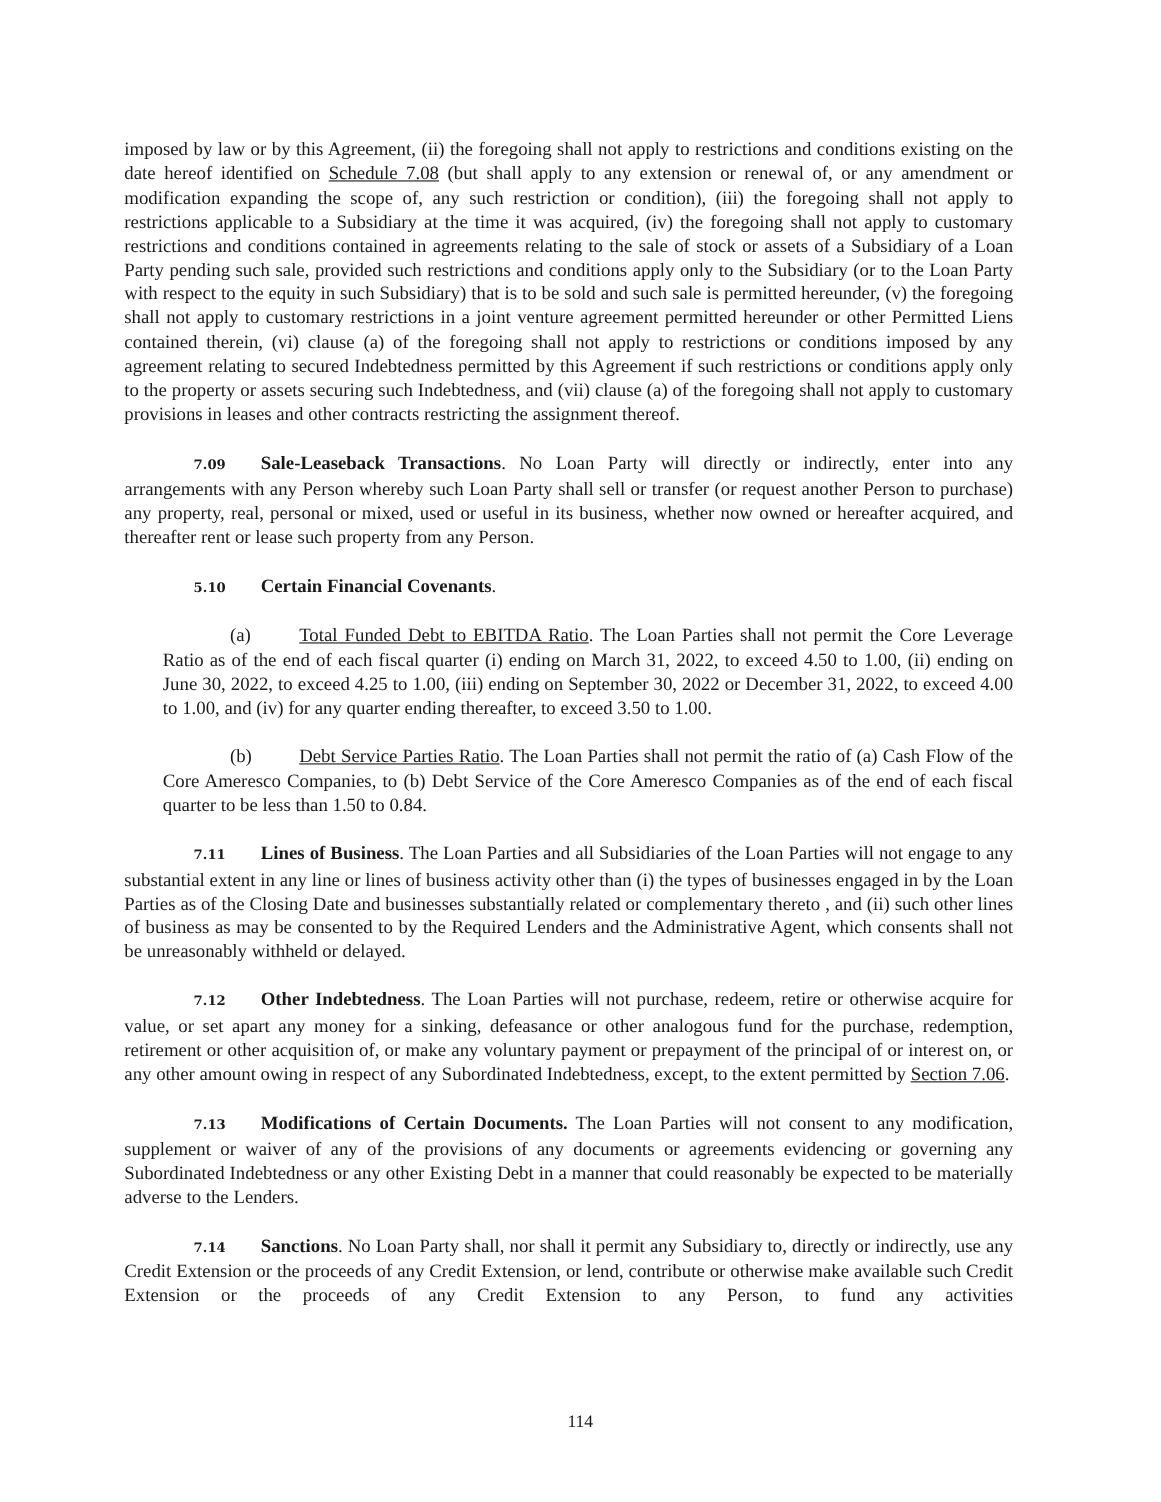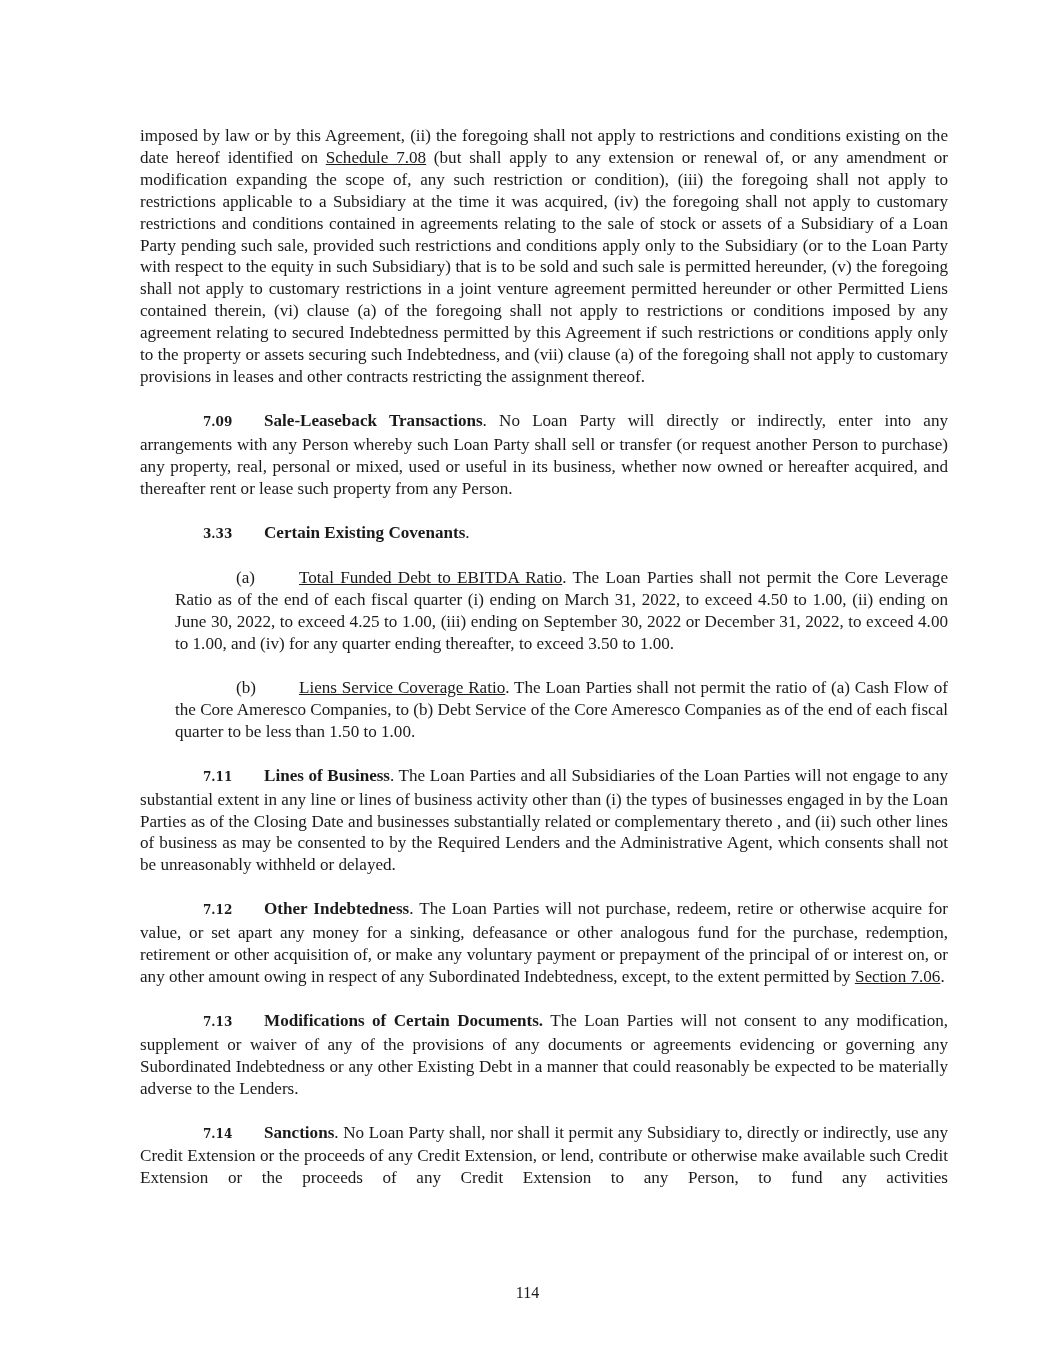--- a/index.html
+++ b/index.html
@@ -2,21 +2,21 @@
 <html><head>
   <meta charset="utf-8">
   <style>
     html, body { margin: 0; padding: 0; background: #ffffff; }
     body {
       width: 1055px; height: 1365px; position: relative; overflow: hidden;
       font-family: "Liberation Serif", "DejaVu Serif", serif;
       color: #1a1a1a;
     }
     .page {
-      position: absolute; left: 140px; top: 125px; width: 808px;
+      position: absolute; left: 113px; top: 125px; width: 808px;
       font-size: 17.1px; line-height: 21.9px;
     }
     p { margin: 0; text-align: justify; text-align-last: left; }
     .para { margin-bottom: 22px; }
     .first-indent { text-indent: 63px; }
     .secnum {
       font-family: "DejaVu Serif", "Liberation Serif", serif;
       font-weight: bold; font-size: 12px;
       display: inline-block; width: 61px; text-indent: 0;
     }
@@ -34,25 +34,25 @@
   </style>
 </head>
 <body>
 
 <div class="page">
 
   <p class="para"><span>imposed by law or by this Agreement, (ii) the foregoing shall not apply to restrictions and conditions existing on the date hereof identified on </span><span class="ul">Schedule 7.08</span><span> (but shall apply to any extension or renewal of, or any amendment or modification expanding the scope of, any such restriction or condition), (iii) the foregoing shall not apply to restrictions applicable to a Subsidiary at the time it was acquired, (iv) the foregoing shall not apply to customary restrictions and conditions contained in agreements relating to the sale of stock or assets of a Subsidiary of a Loan Party pending such sale, provided such restrictions and conditions apply only to the Subsidiary (or to the Loan Party with respect to the equity in such Subsidiary) that is to be sold and such sale is permitted hereunder, (v) the foregoing shall not apply to customary restrictions in a joint venture agreement permitted hereunder or other Permitted Liens contained therein, (vi) clause (a) of the foregoing shall not apply to restrictions or conditions imposed by any agreement relating to secured Indebtedness permitted by this Agreement if such restrictions or conditions apply only to the property or assets securing such Indebtedness, and (vii) clause (a) of the foregoing shall not apply to customary provisions in leases and other contracts restricting the assignment thereof.</span></p>
 
   <p class="para first-indent"><span class="secnum">7.09</span><span class="sectitle">Sale-Leaseback Transactions</span><span>.  No Loan Party will directly or indirectly, enter into any arrangements with any Person whereby such Loan Party shall sell or transfer (or request another Person to purchase) any property, real, personal or mixed, used or useful in its business, whether now owned or hereafter acquired, and thereafter rent or lease such property from any Person.</span></p>
 
-  <p class="heading-only"><span class="secnum">3.33</span><span class="sectitle">Certain Existing Covenants</span><span>.</span></p>
+  <p class="heading-only"><span class="secnum">5.10</span><span class="sectitle">Certain Financial Covenants</span><span>.</span></p>
 
   <p class="para sub"><span class="sublabel">(a)</span><span class="ul">Total Funded Debt to EBITDA Ratio</span><span>.  The Loan Parties shall not permit the Core Leverage Ratio as of the end of each fiscal quarter (i) ending on March 31, 2022, to exceed 4.50 to 1.00, (ii) ending on June 30, 2022, to exceed 4.25 to 1.00, (iii) ending on September 30, 2022 or December 31, 2022, to exceed 4.00 to 1.00, and (iv) for any quarter ending thereafter, to exceed 3.50 to 1.00.</span></p>
 
-  <p class="para sub"><span class="sublabel">(b)</span><span class="ul">Liens Service Coverage Ratio</span><span>.  The Loan Parties shall not permit the ratio of (a) Cash Flow of the Core Ameresco Companies, to (b) Debt Service of the Core Ameresco Companies as of the end of each fiscal quarter to be less than 1.50 to 1.00.</span></p>
+  <p class="para sub"><span class="sublabel">(b)</span><span class="ul">Debt Service Parties Ratio</span><span>.  The Loan Parties shall not permit the ratio of (a) Cash Flow of the Core Ameresco Companies, to (b) Debt Service of the Core Ameresco Companies as of the end of each fiscal quarter to be less than 1.50 to 0.84.</span></p>
 
   <p class="para first-indent"><span class="secnum">7.11</span><span class="sectitle">Lines of Business</span><span>.  The Loan Parties and all Subsidiaries of the Loan Parties will not engage to any substantial extent in any line or lines of business activity other than (i) the types of businesses engaged in by the Loan Parties as of the Closing Date and businesses substantially related or complementary thereto , and (ii) such other lines of business as may be consented to by the Required Lenders and the Administrative Agent, which consents shall not be unreasonably withheld or delayed.</span></p>
 
   <p class="para first-indent"><span class="secnum">7.12</span><span class="sectitle">Other Indebtedness</span><span>.  The Loan Parties will not purchase, redeem, retire or otherwise acquire for value, or set apart any money for a sinking, defeasance or other analogous fund for the purchase, redemption, retirement or other acquisition of, or make any voluntary payment or prepayment of the principal of or interest on, or any other amount owing in respect of any Subordinated Indebtedness, except, to the extent permitted by </span><span class="ul">Section 7.06</span><span>.</span></p>
 
   <p class="para first-indent"><span class="secnum">7.13</span><span class="sectitle">Modifications of Certain Documents.</span><span>  The Loan Parties will not consent to any modification, supplement or waiver of any of the provisions of any documents or agreements evidencing or governing any Subordinated Indebtedness or any other Existing Debt in a manner that could reasonably be expected to be materially adverse to the Lenders.</span></p>
 
   <p class="para first-indent" style="text-align-last: justify;"><span class="secnum">7.14</span><span class="sectitle">Sanctions</span><span>.  No Loan Party shall, nor shall it permit any Subsidiary to, directly or indirectly, use any Credit Extension or the proceeds of any Credit Extension, or lend, contribute or otherwise make available such Credit Extension or the proceeds of any Credit Extension to any Person, to fund any activities</span></p>
 
 </div>

